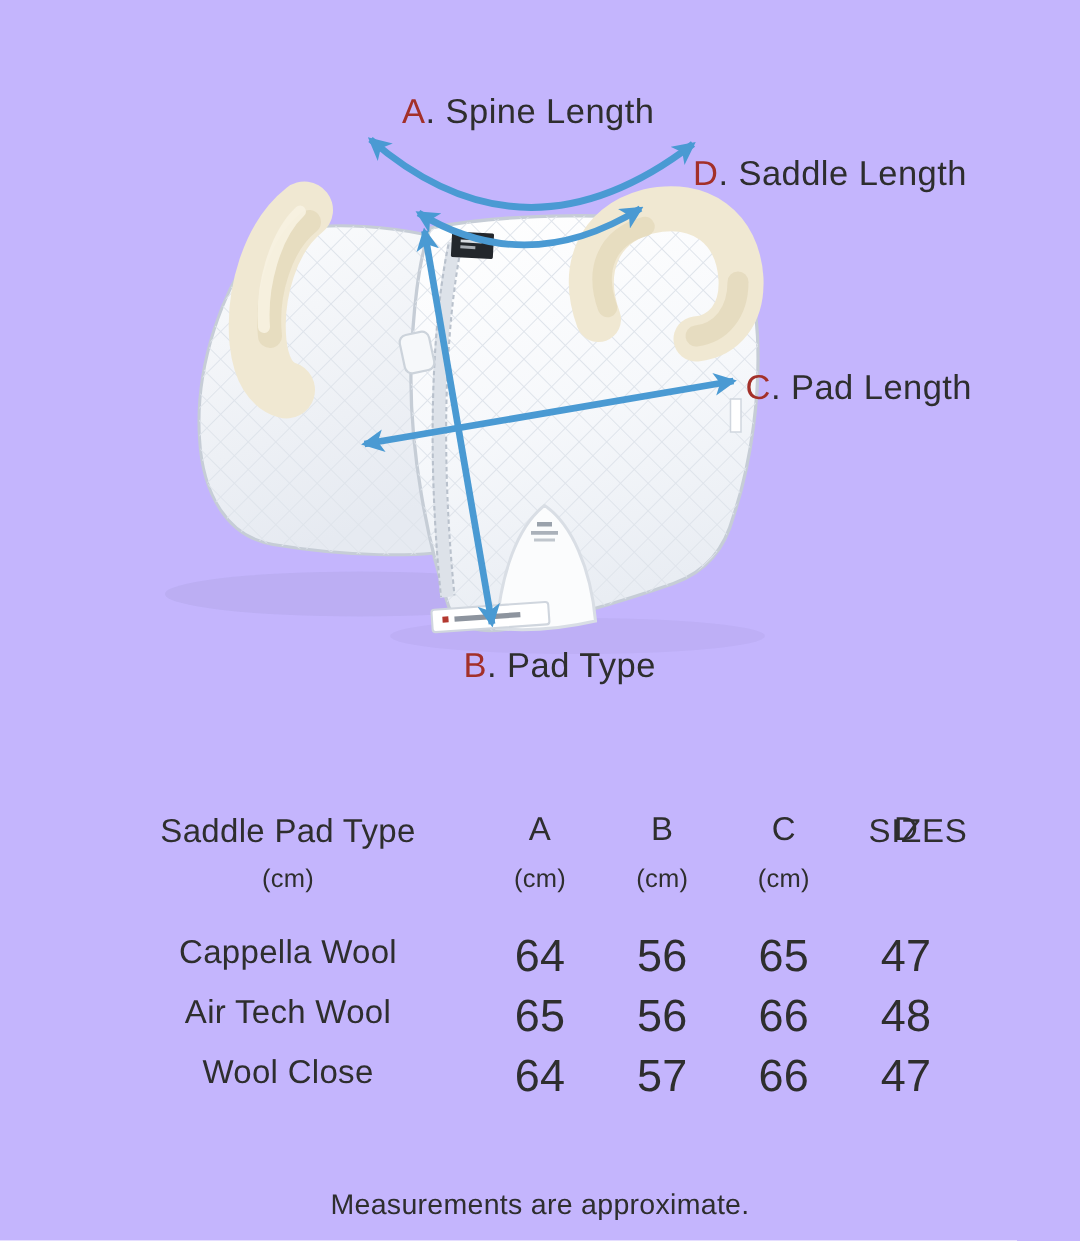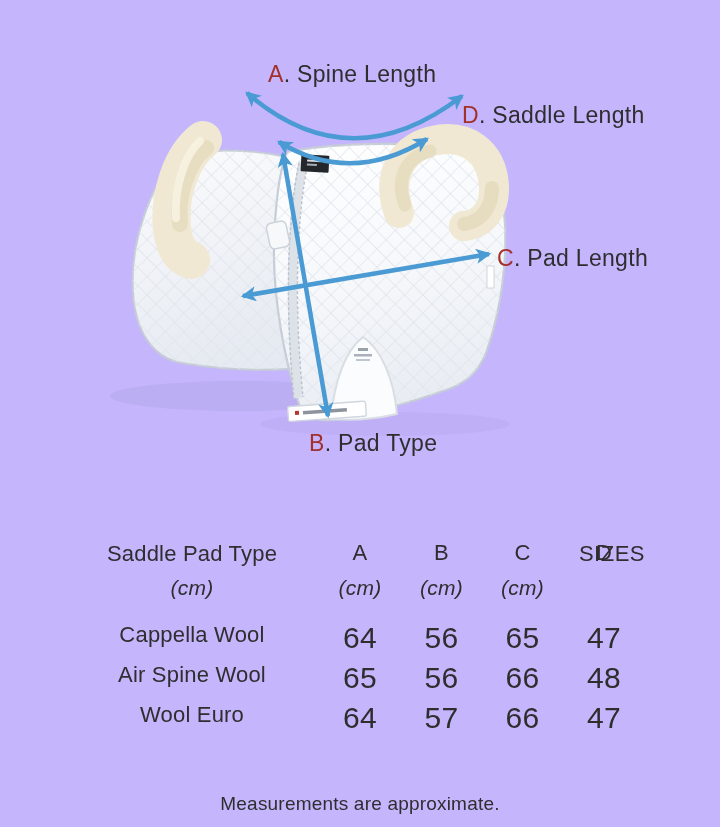--- a/index.html
+++ b/index.html
@@ -37,21 +37,21 @@
     left:65px;width:580px;
     display:grid;
     grid-template-columns:254px 82px 81px 81px 82px;
     align-items:center;
   }
   .tcell{
     text-align:center;
     font-size:22px;
     letter-spacing:0.2px;
   }
-  .tcell.small{font-size:21px;font-style:italic;}
+  .tcell.small{font-size:17px;}
   .tcell.bold{font-weight:bold;}
   .tcell.num{font-size:30px;padding-top:6px;}
   .sizes-span{
     grid-column:2 / 6;
     text-align:right;
     font-size:22px;
     letter-spacing:0.5px;
   }
   .note{
     position:absolute;
@@ -185,29 +185,29 @@
 
     <div class="trow" style="top:615px;">
       <div class="tcell">Cappella Wool</div>
       <div class="tcell num">64</div>
       <div class="tcell num">56</div>
       <div class="tcell num">65</div>
       <div class="tcell num">47</div>
     </div>
 
     <div class="trow" style="top:655px;">
-      <div class="tcell">Air Spine Wool</div>
+      <div class="tcell">Air Tech Wool</div>
       <div class="tcell num">65</div>
       <div class="tcell num">56</div>
       <div class="tcell num">66</div>
       <div class="tcell num">48</div>
     </div>
 
     <div class="trow" style="top:695px;">
-      <div class="tcell">Wool Euro</div>
+      <div class="tcell">Wool Close</div>
       <div class="tcell num">64</div>
       <div class="tcell num">57</div>
       <div class="tcell num">66</div>
       <div class="tcell num">47</div>
     </div>
 
     <div class="note">Measurements are approximate.</div>
   </div>
 
 </div>

